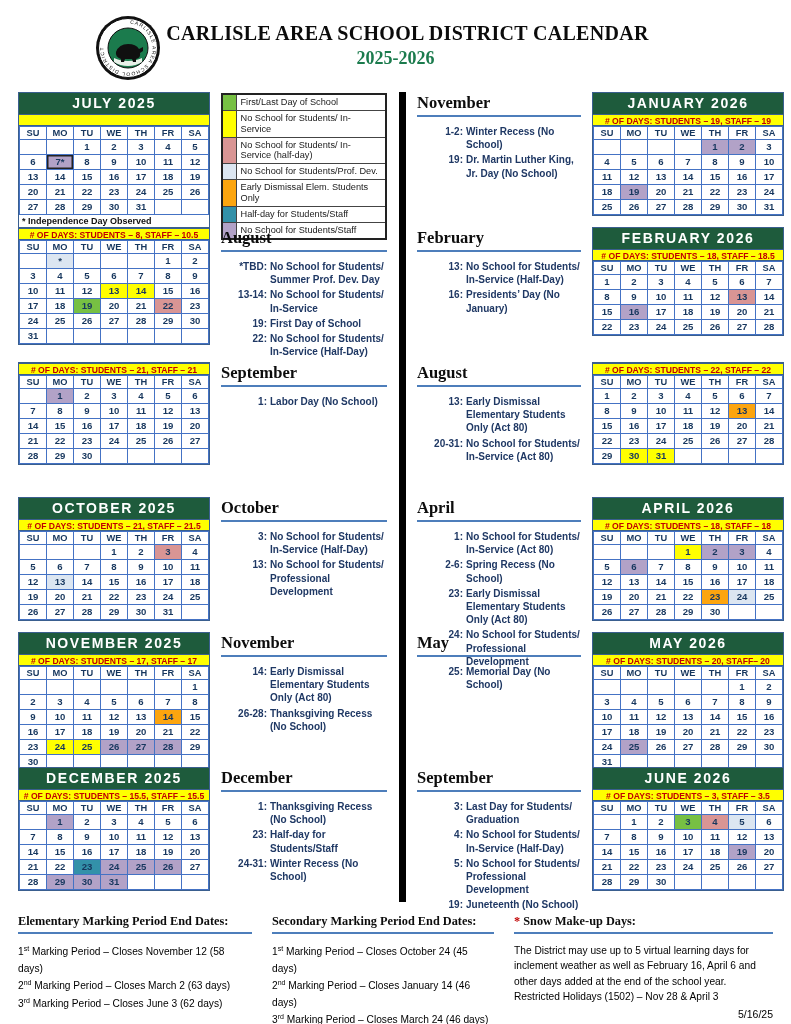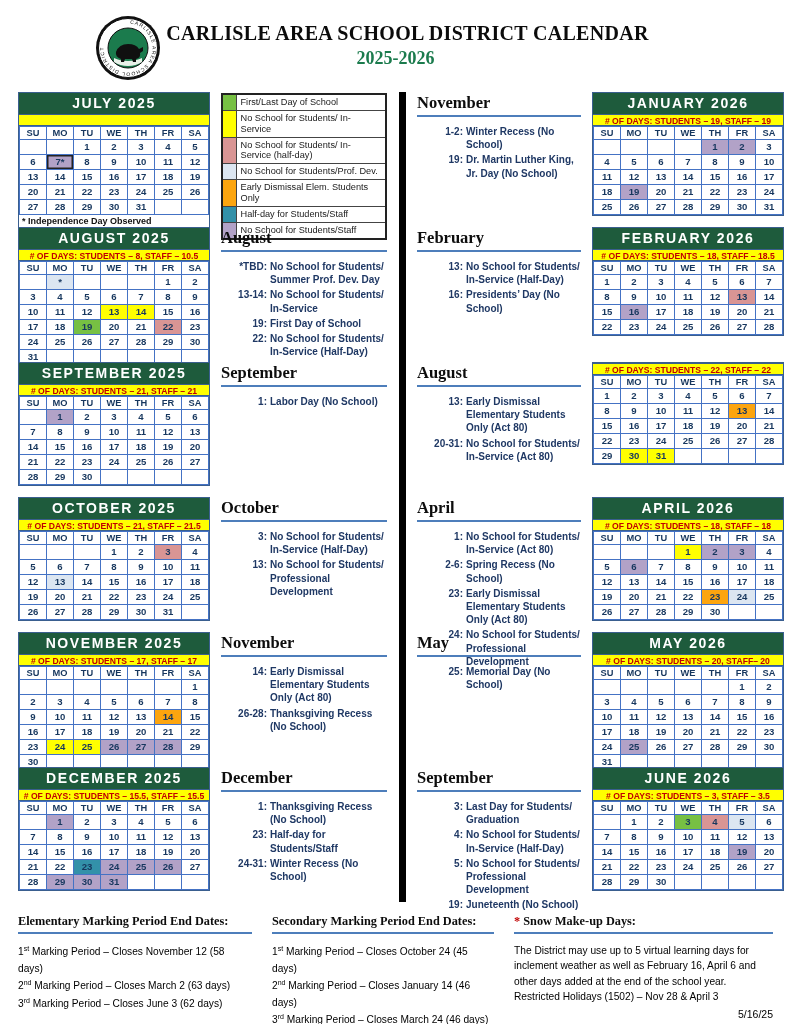--- a/index.html
+++ b/index.html
@@ -259,21 +259,20 @@
               <td style="">30</td>
               <td style="">31</td>
             </tr>
           </tbody>
         </table>
       </div>
     </div>
 
   <div class="gc1 gr2">
       <div class="cal">
-    <div class="cal-title">AUGUST 2025</div>
     <div class="cal-days"># OF DAYS: STUDENTS – 8, STAFF – 10.5</div>
     <table class="cal-table">
           <thead>
             <tr>
               <th>SU</th>
               <th>MO</th>
               <th>TU</th>
               <th>WE</th>
               <th>TH</th>
               <th>FR</th>
@@ -362,21 +361,21 @@
     </div>
   <div class="gc4 gr2">
       <div class="notes">
     <div class="notes-title">February</div>
         <div class="note-row">
       <span class="note-date">13:</span>
       <span class="note-text">No School for Students/ In-Service (Half-Day)</span>
         </div>
         <div class="note-row">
       <span class="note-date">16:</span>
-      <span class="note-text">Presidents’ Day (No School)</span>
+      <span class="note-text">Presidents’ Day (No January)</span>
         </div>
       </div>
     </div>
   <div class="gc5 gr2">
       <div class="cal">
     <div class="cal-title">FEBRUARY 2026</div>
     <div class="cal-days"># OF DAYS: STUDENTS – 18, STAFF – 18.5</div>
     <table class="cal-table">
           <thead>
             <tr>
@@ -426,21 +425,20 @@
               <td style="">27</td>
               <td style="">28</td>
             </tr>
           </tbody>
         </table>
       </div>
     </div>
 
   <div class="gc1 gr3">
       <div class="cal">
-    <div class="cal-title">SEPTEMBER 2025</div>
     <div class="cal-days"># OF DAYS: STUDENTS – 21, STAFF – 21</div>
     <table class="cal-table">
           <thead>
             <tr>
               <th>SU</th>
               <th>MO</th>
               <th>TU</th>
               <th>WE</th>
               <th>TH</th>
               <th>FR</th>

